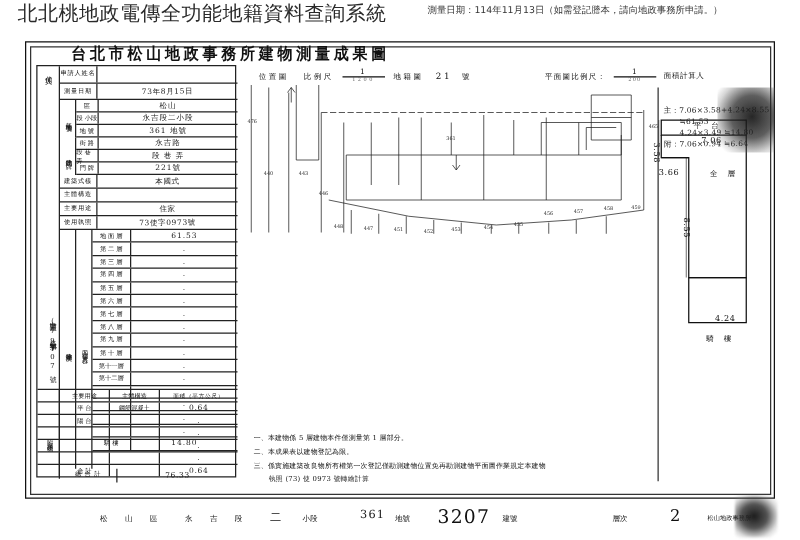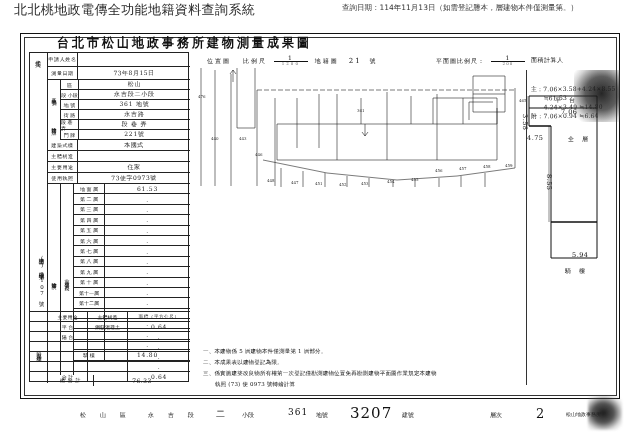--- a/index.html
+++ b/index.html
@@ -15,21 +15,21 @@
     overflow: hidden;
   }
 
   
   #page-header {
     position: absolute; left: 0; top: 0;
     width: 640px; height: 30px;
   }
   #sys-title {
     position: absolute; left: 14px; top: 1px;
-    font-size: 13px; letter-spacing: .4px; color: #2a2a2a;
+    font-size: 16px; letter-spacing: .4px; color: #2a2a2a;
     white-space: nowrap;
   }
   #doc-subtitle {
     position: absolute; left: 14px; top: 16px;
     font-size: 9.5px; letter-spacing: .1px; color: #2a2a2a;
     white-space: nowrap;
   }
   #query-date {
     position: absolute; left: 342px; top: 3px;
     font-size: 7.5px; color: #333; white-space: nowrap;
@@ -236,21 +236,21 @@
     width: 34px; height: 34px;
     background: radial-gradient(ellipse at 45% 50%, rgba(15,15,15,.95) 0%, rgba(40,40,40,.8) 40%, rgba(120,120,120,.25) 72%, rgba(255,255,255,0) 90%);
     filter: blur(0.8px);
   }
 </style>
 </head>
 <body>
 
 <div id="page-header">
   <div id="sys-title">北北桃地政電傳全功能地籍資料查詢系統</div>
-  <div id="query-date">查詢日期：114年11月13日（如需登記謄本，層建物本件僅測量第。）</div>
+  <div id="query-date">測量日期：114年11月13日（如需登記謄本，請向地政事務所申請。）</div>
 </div>
 
 <div id="sheet">
   <div id="sheet-inner"></div>
 
   <div id="sheet-title">台北市松山地政事務所建物測量成果圖</div>
 
   <div id="info-table">
 
     <div class="agent-col">
@@ -535,24 +535,24 @@
       <path d="M32 130 V166 H78 V130"></path>
 
       <path d="M8 4 V34" stroke-width="0.5"></path>
       <path d="M30 34 V130" stroke-width="0.5"></path>
     </g>
   </svg>
 
   <div class="pl" style="left:534px;top:62px">平　台</div>
   <div class="pl num" style="left:540px;top:74px">7.06</div>
   <div class="pl v num" style="left:500px;top:80px">3.58</div>
-  <div class="pl num" style="left:506px;top:100px">4.75</div>
+  <div class="pl num" style="left:506px;top:100px">3.66</div>
   <div class="pl v num" style="left:524px;top:140px">8.55</div>
   <div class="pl" style="left:547px;top:101px">全　層</div>
-  <div class="pl num" style="left:551px;top:217px">5.94</div>
+  <div class="pl num" style="left:551px;top:217px">4.24</div>
   <div class="pl" style="left:544px;top:233px">騎　樓</div>
 
   <div id="calc-box">
     <div id="calc-text">主：7.06×3.58+4.24×8.55
       ≒61.53
       4.24×3.49 ≒14.80
 附：7.06×0.94 ≒6.64</div>
     <div id="stamp-blur"></div>
   </div>
 

